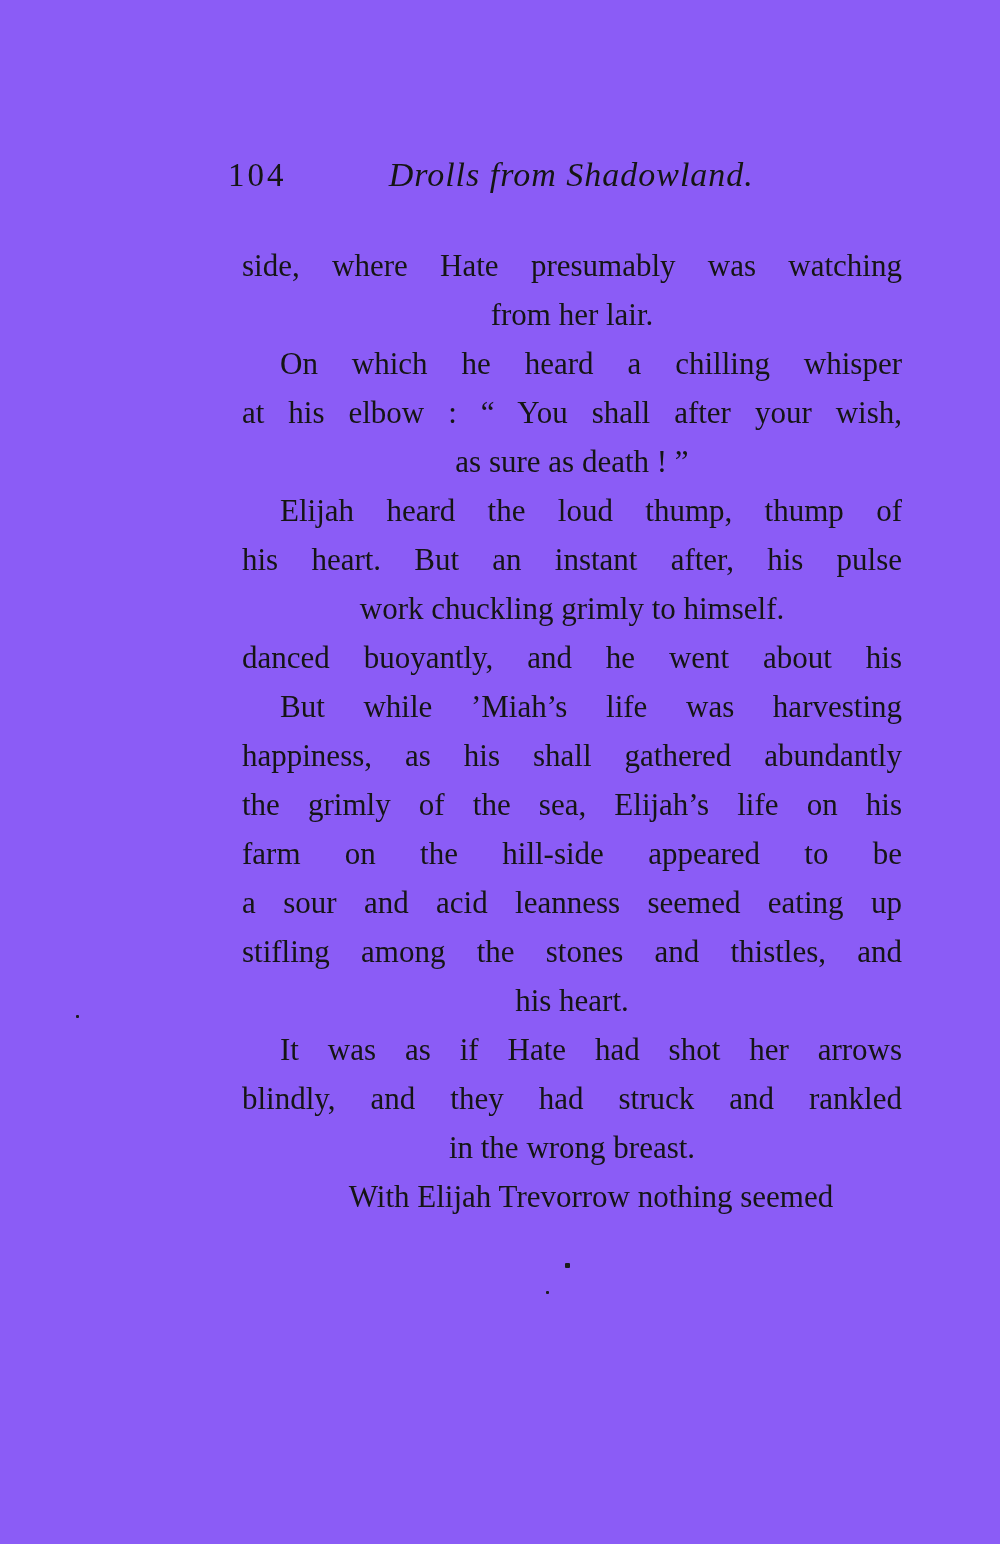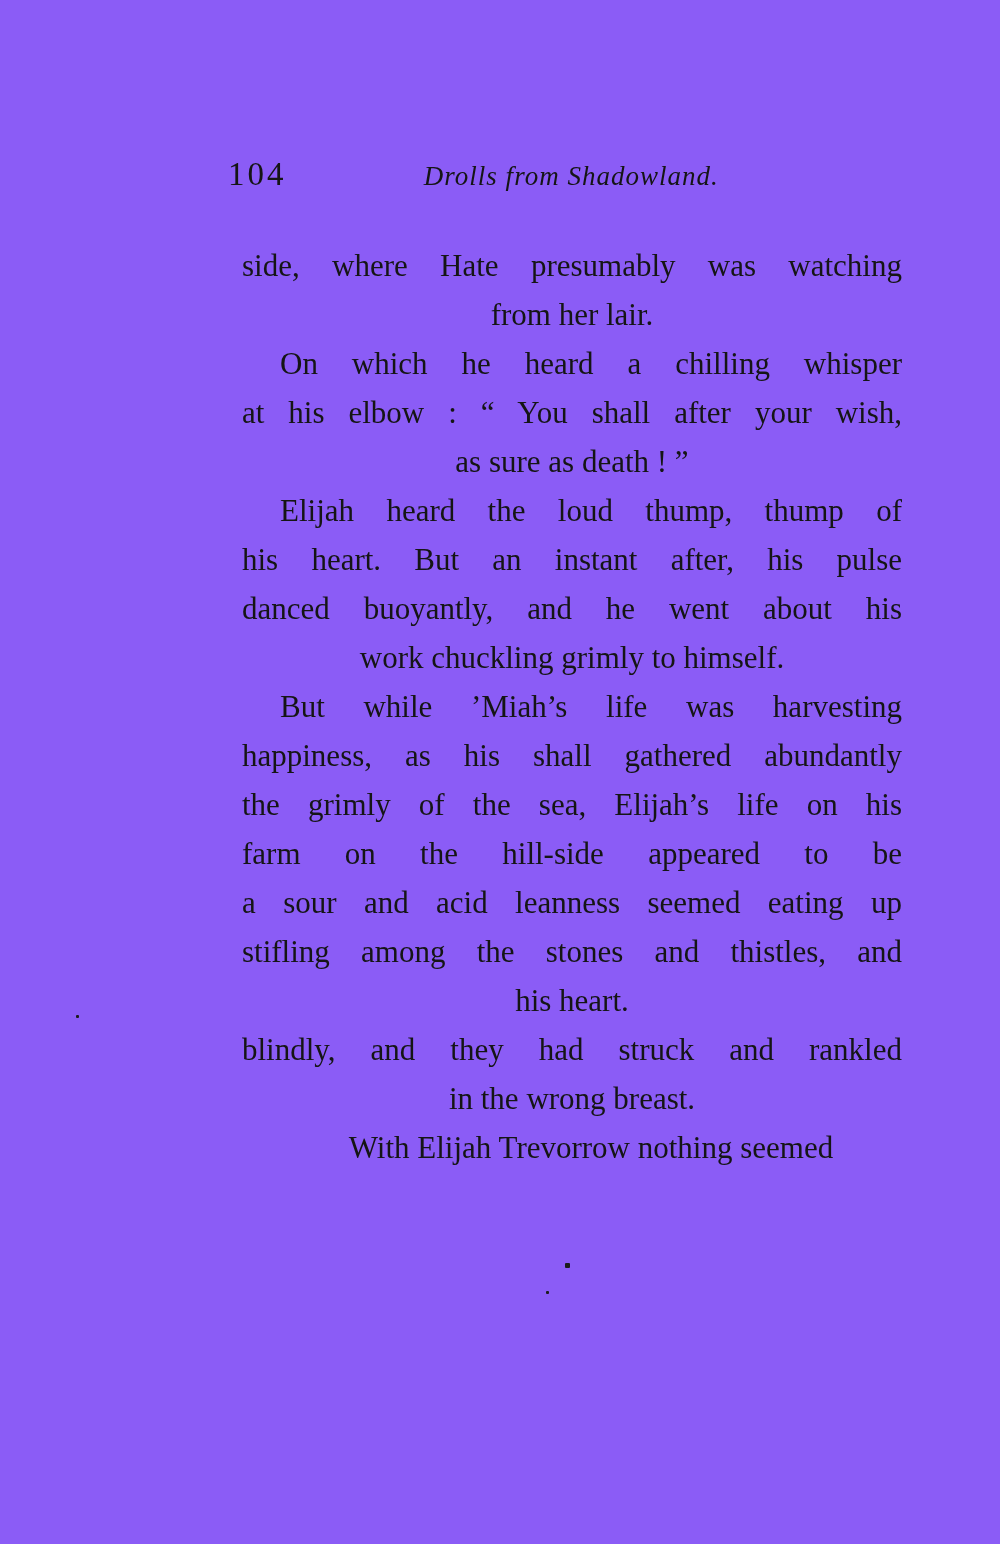--- a/index.html
+++ b/index.html
@@ -26,21 +26,21 @@
   }
   .page-number {
     font-size: 33px;
     letter-spacing: 3px;
     font-variant-numeric: oldstyle-nums;
   }
   .page-title {
     flex: 1;
     text-align: center;
     font-style: italic;
-    font-size: 27px;
+    font-size: 34px;
     letter-spacing: 1px;
     padding-right: 30px;
   }
   .body-text {
     position: absolute;
     left: 226px;
     top: 241px;
     width: 660px;
     font-size: 31px;
     line-height: 49px;
@@ -79,29 +79,30 @@
   </div>
 
   <div class="body-text">
       <div class="line justify">side, where Hate presumably was watching</div>
       <div class="line">from her lair.</div>
       <div class="line justify indent">On which he heard a chilling whisper</div>
       <div class="line justify">at his elbow : “ You shall after your wish,</div>
       <div class="line">as sure as death ! ”</div>
       <div class="line justify indent">Elijah heard the loud thump, thump of</div>
       <div class="line justify">his heart.  But an instant after, his pulse</div>
+      <div class="line">work chuckling grimly to himself.</div>
       <div class="line justify">danced buoyantly, and he went about his</div>
-      <div class="line">work chuckling grimly to himself.</div>
       <div class="line justify indent">But while ’Miah’s life was harvesting</div>
       <div class="line justify">happiness, as his shall gathered abundantly</div>
       <div class="line justify">the grimly of the sea, Elijah’s life on his</div>
       <div class="line justify">farm on the hill-side appeared to be</div>
       <div class="line justify">a sour and acid leanness seemed eating up</div>
       <div class="line justify">stifling among the stones and thistles, and</div>
       <div class="line">his heart.</div>
+      <div class="line justify indent">It was as if Hate had shot her arrows</div>
       <div class="line justify">blindly, and they had struck and rankled</div>
       <div class="line">in the wrong breast.</div>
       <div class="line indent">With Elijah Trevorrow nothing seemed</div>
     </div>
 
   <div class="speck speck-1"></div>
   <div class="speck speck-2"></div>
   <div class="speck speck-3"></div>
 
 </div>

